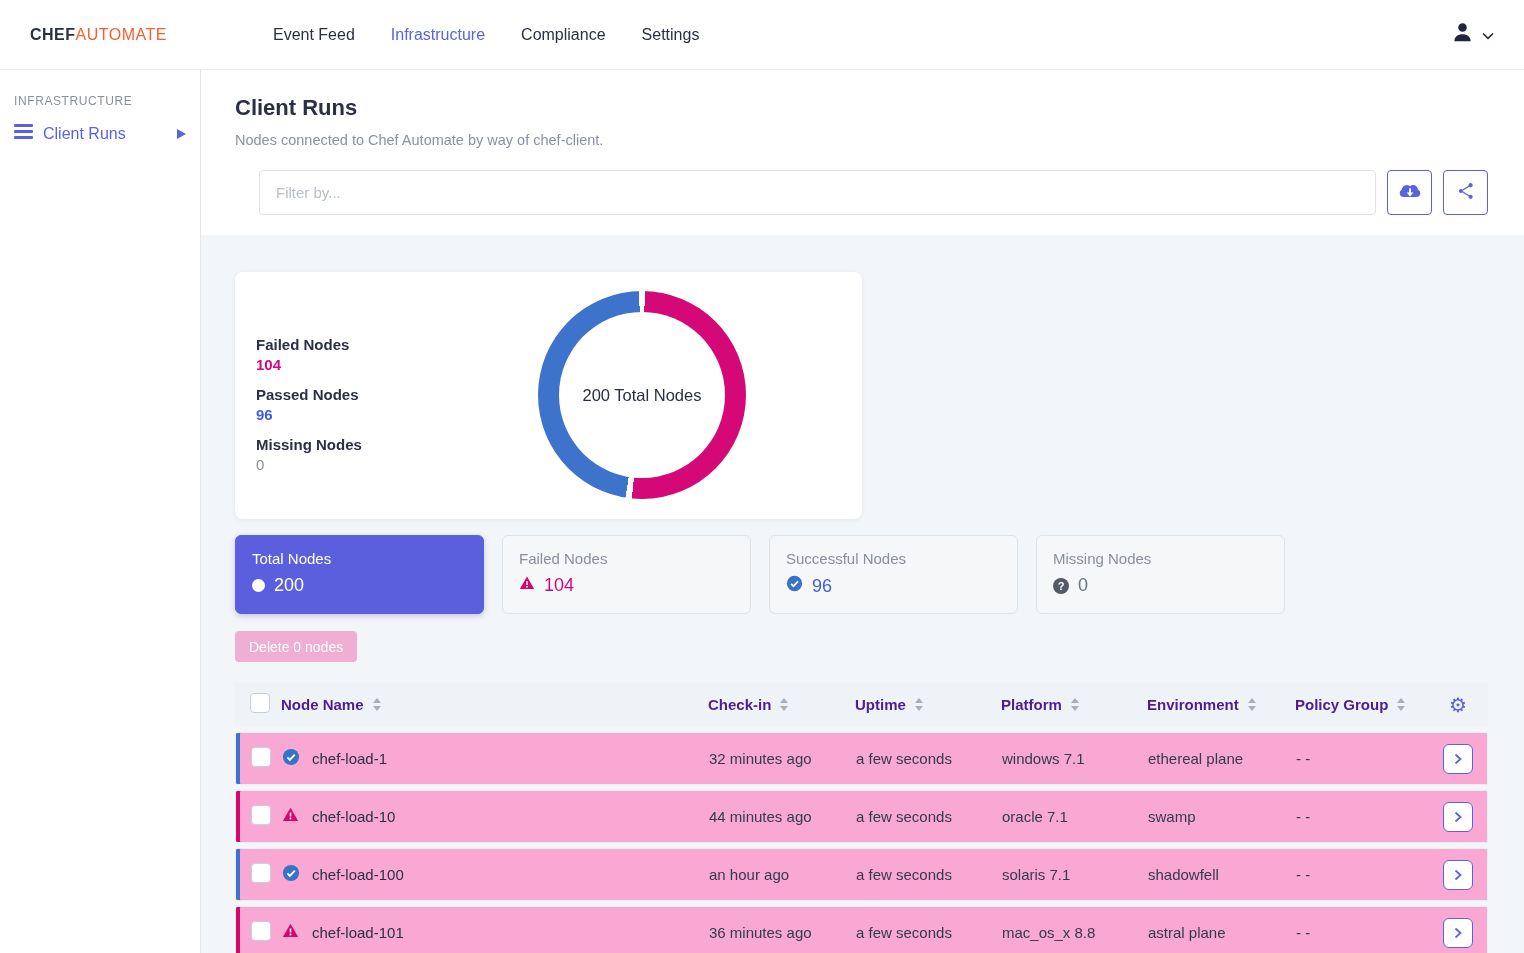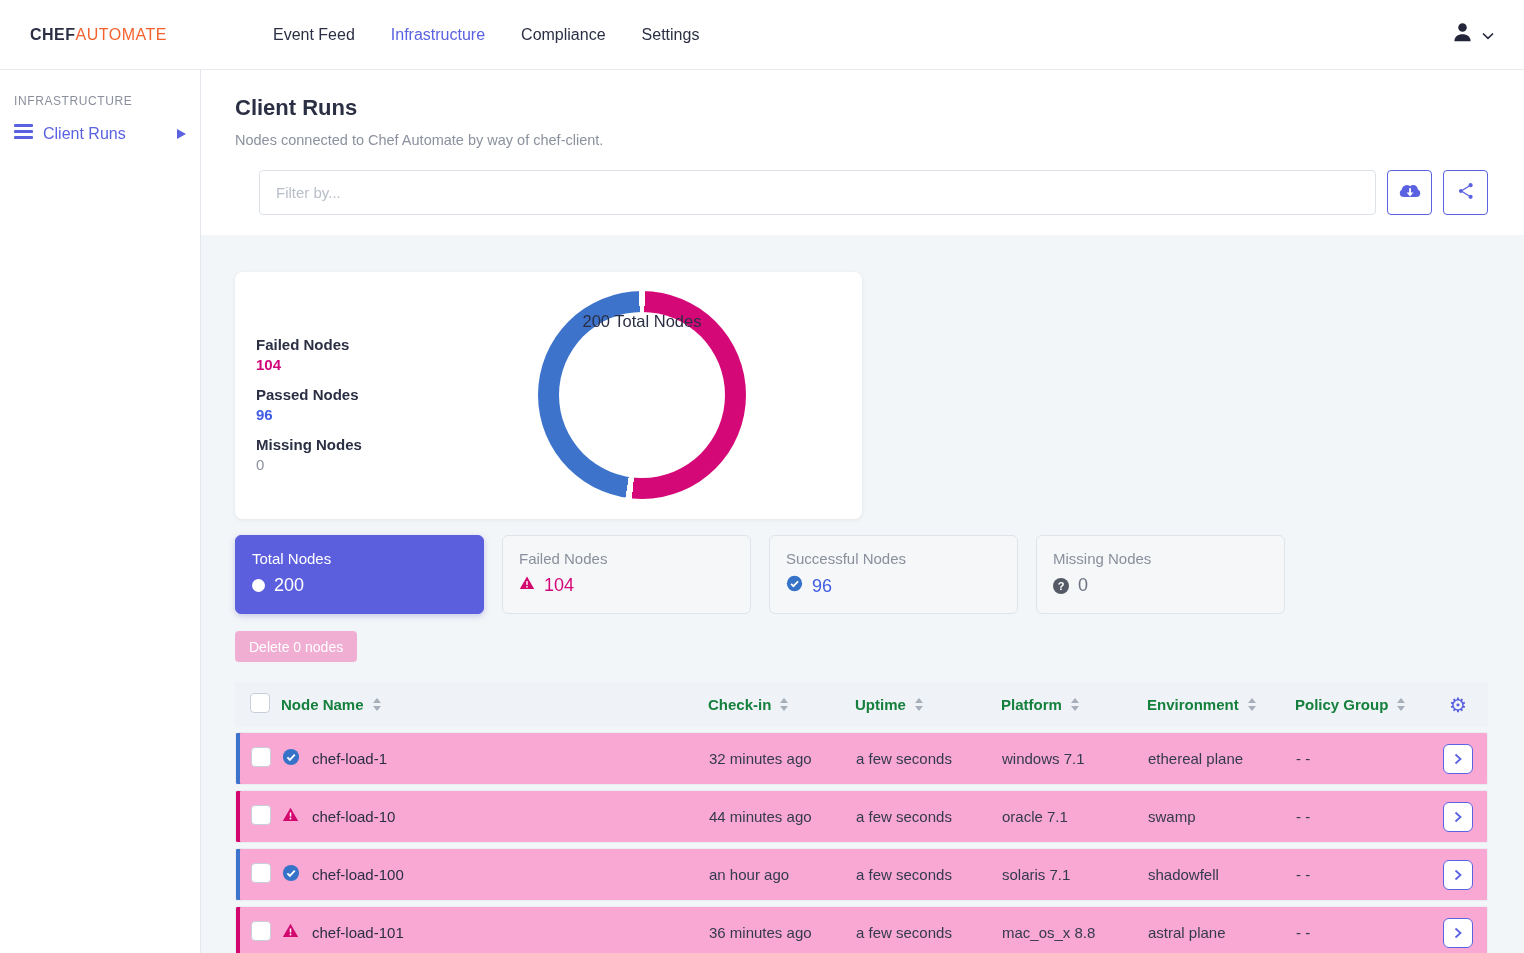--- a/index.html
+++ b/index.html
@@ -52,21 +52,21 @@
   .lv-missing { color:#8b919e; font-weight:400; }
 
   .donut { position:absolute; top:19px; left:303px; width:208px; height:208px; border-radius:50%;
     background:conic-gradient(from 0deg,
       #ffffff 0deg 1.6deg,
       #d40877 1.6deg 185.6deg,
       #ffffff 185.6deg 189.2deg,
       #3d73cb 189.2deg 358.4deg,
       #ffffff 358.4deg 360deg); }
   .donut-hole { position:absolute; top:21px; left:21px; width:166px; height:166px;
-    background:#fff; border-radius:50%; display:flex; align-items:flex-start; justify-content:center; }
+    background:#fff; border-radius:50%; display:flex; align-items:center; justify-content:center; }
   .donut-center { font-size:16.5px; color:#2b2f44; }
 
   
   .stat-row { display:flex; gap:18px; margin-top:16px; }
   .stat-card { width:249px; height:79px; border-radius:6px; padding:14px 16px; cursor:pointer;
     background:#f5f7f9; border:1px solid #dfe4ea; }
   .stat-card.selected { background:#5b5edd; border-color:#5b5edd; box-shadow:0 2px 6px rgba(60,60,180,.25); }
   .stat-label { font-size:15px; color:#8a8f9c; }
   .stat-card.selected .stat-label { color:#fff; }
   .stat-value-row { display:flex; align-items:center; gap:9px; margin-top:8px; font-size:18px; font-weight:500; }
@@ -80,21 +80,21 @@
 
   
   .delete-btn { margin-top:17px; height:31px; padding:0 14px; background:#f0aed3; color:#fff;
     border:none; border-radius:4px; font-size:14px; font-family:inherit; }
 
   
   .table { margin-top:20px; }
   .tgrid { display:grid; grid-template-columns:46px 30px 397px 147px 146px 146px 148px 133px 1fr;
     align-items:center; }
   .thead { background:#eff2f6; height:45px; border-radius:2px; }
-  .th { display:flex; align-items:center; gap:9px; font-size:15px; font-weight:700; color:#15803d; }
+  .th { display:flex; align-items:center; gap:9px; font-size:15px; font-weight:700; color:#4c1d95; }
   .th-name { grid-column:2 / 4; }
   .cell-check { padding-left:15px; }
   .checkbox { width:20px; height:20px; border:1.5px solid #c9cfd9; border-radius:4px; background:#fff;
     display:inline-block; cursor:pointer; }
   .sort { display:inline-flex; flex-direction:column; gap:3px; cursor:pointer; }
   .caret-up { width:0; height:0; border-left:4.5px solid transparent; border-right:4.5px solid transparent;
     border-bottom:5.5px solid #a7afba; }
   .caret-down { width:0; height:0; border-left:4.5px solid transparent; border-right:4.5px solid transparent;
     border-top:5.5px solid #a7afba; }
   .gear { font-size:20px; color:#5a62e2; cursor:pointer; justify-self:center; line-height:1; }

